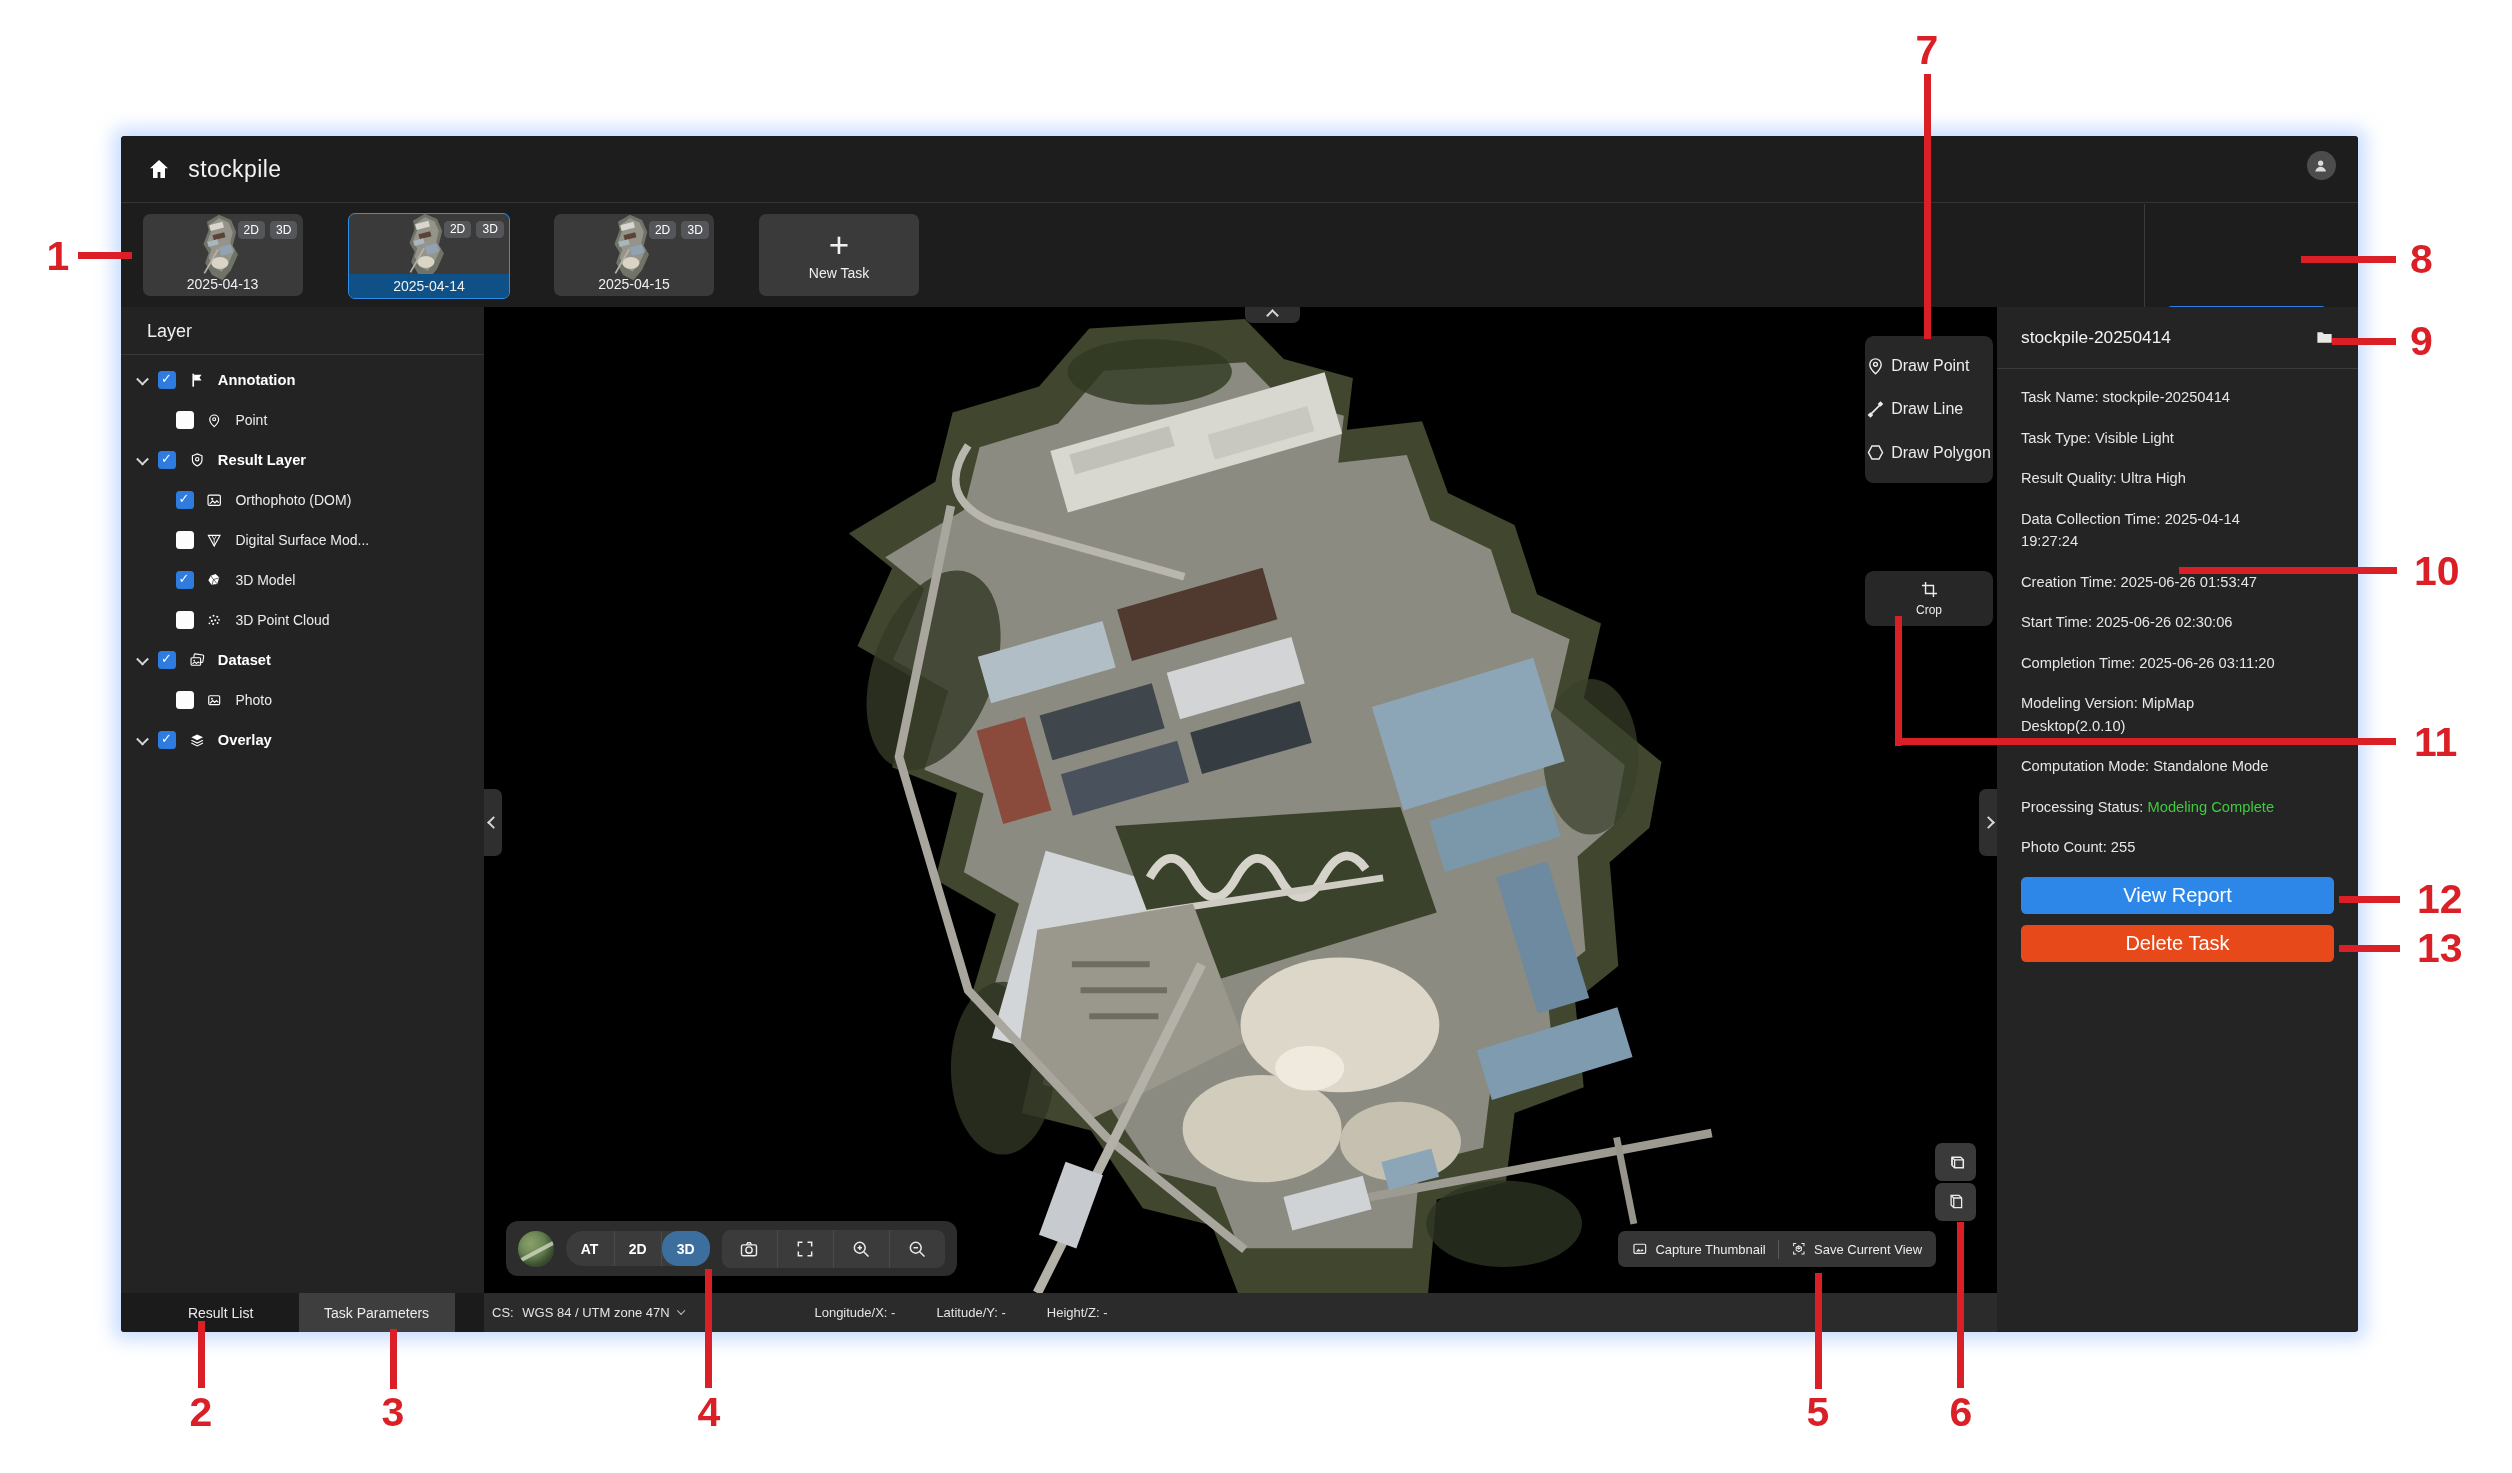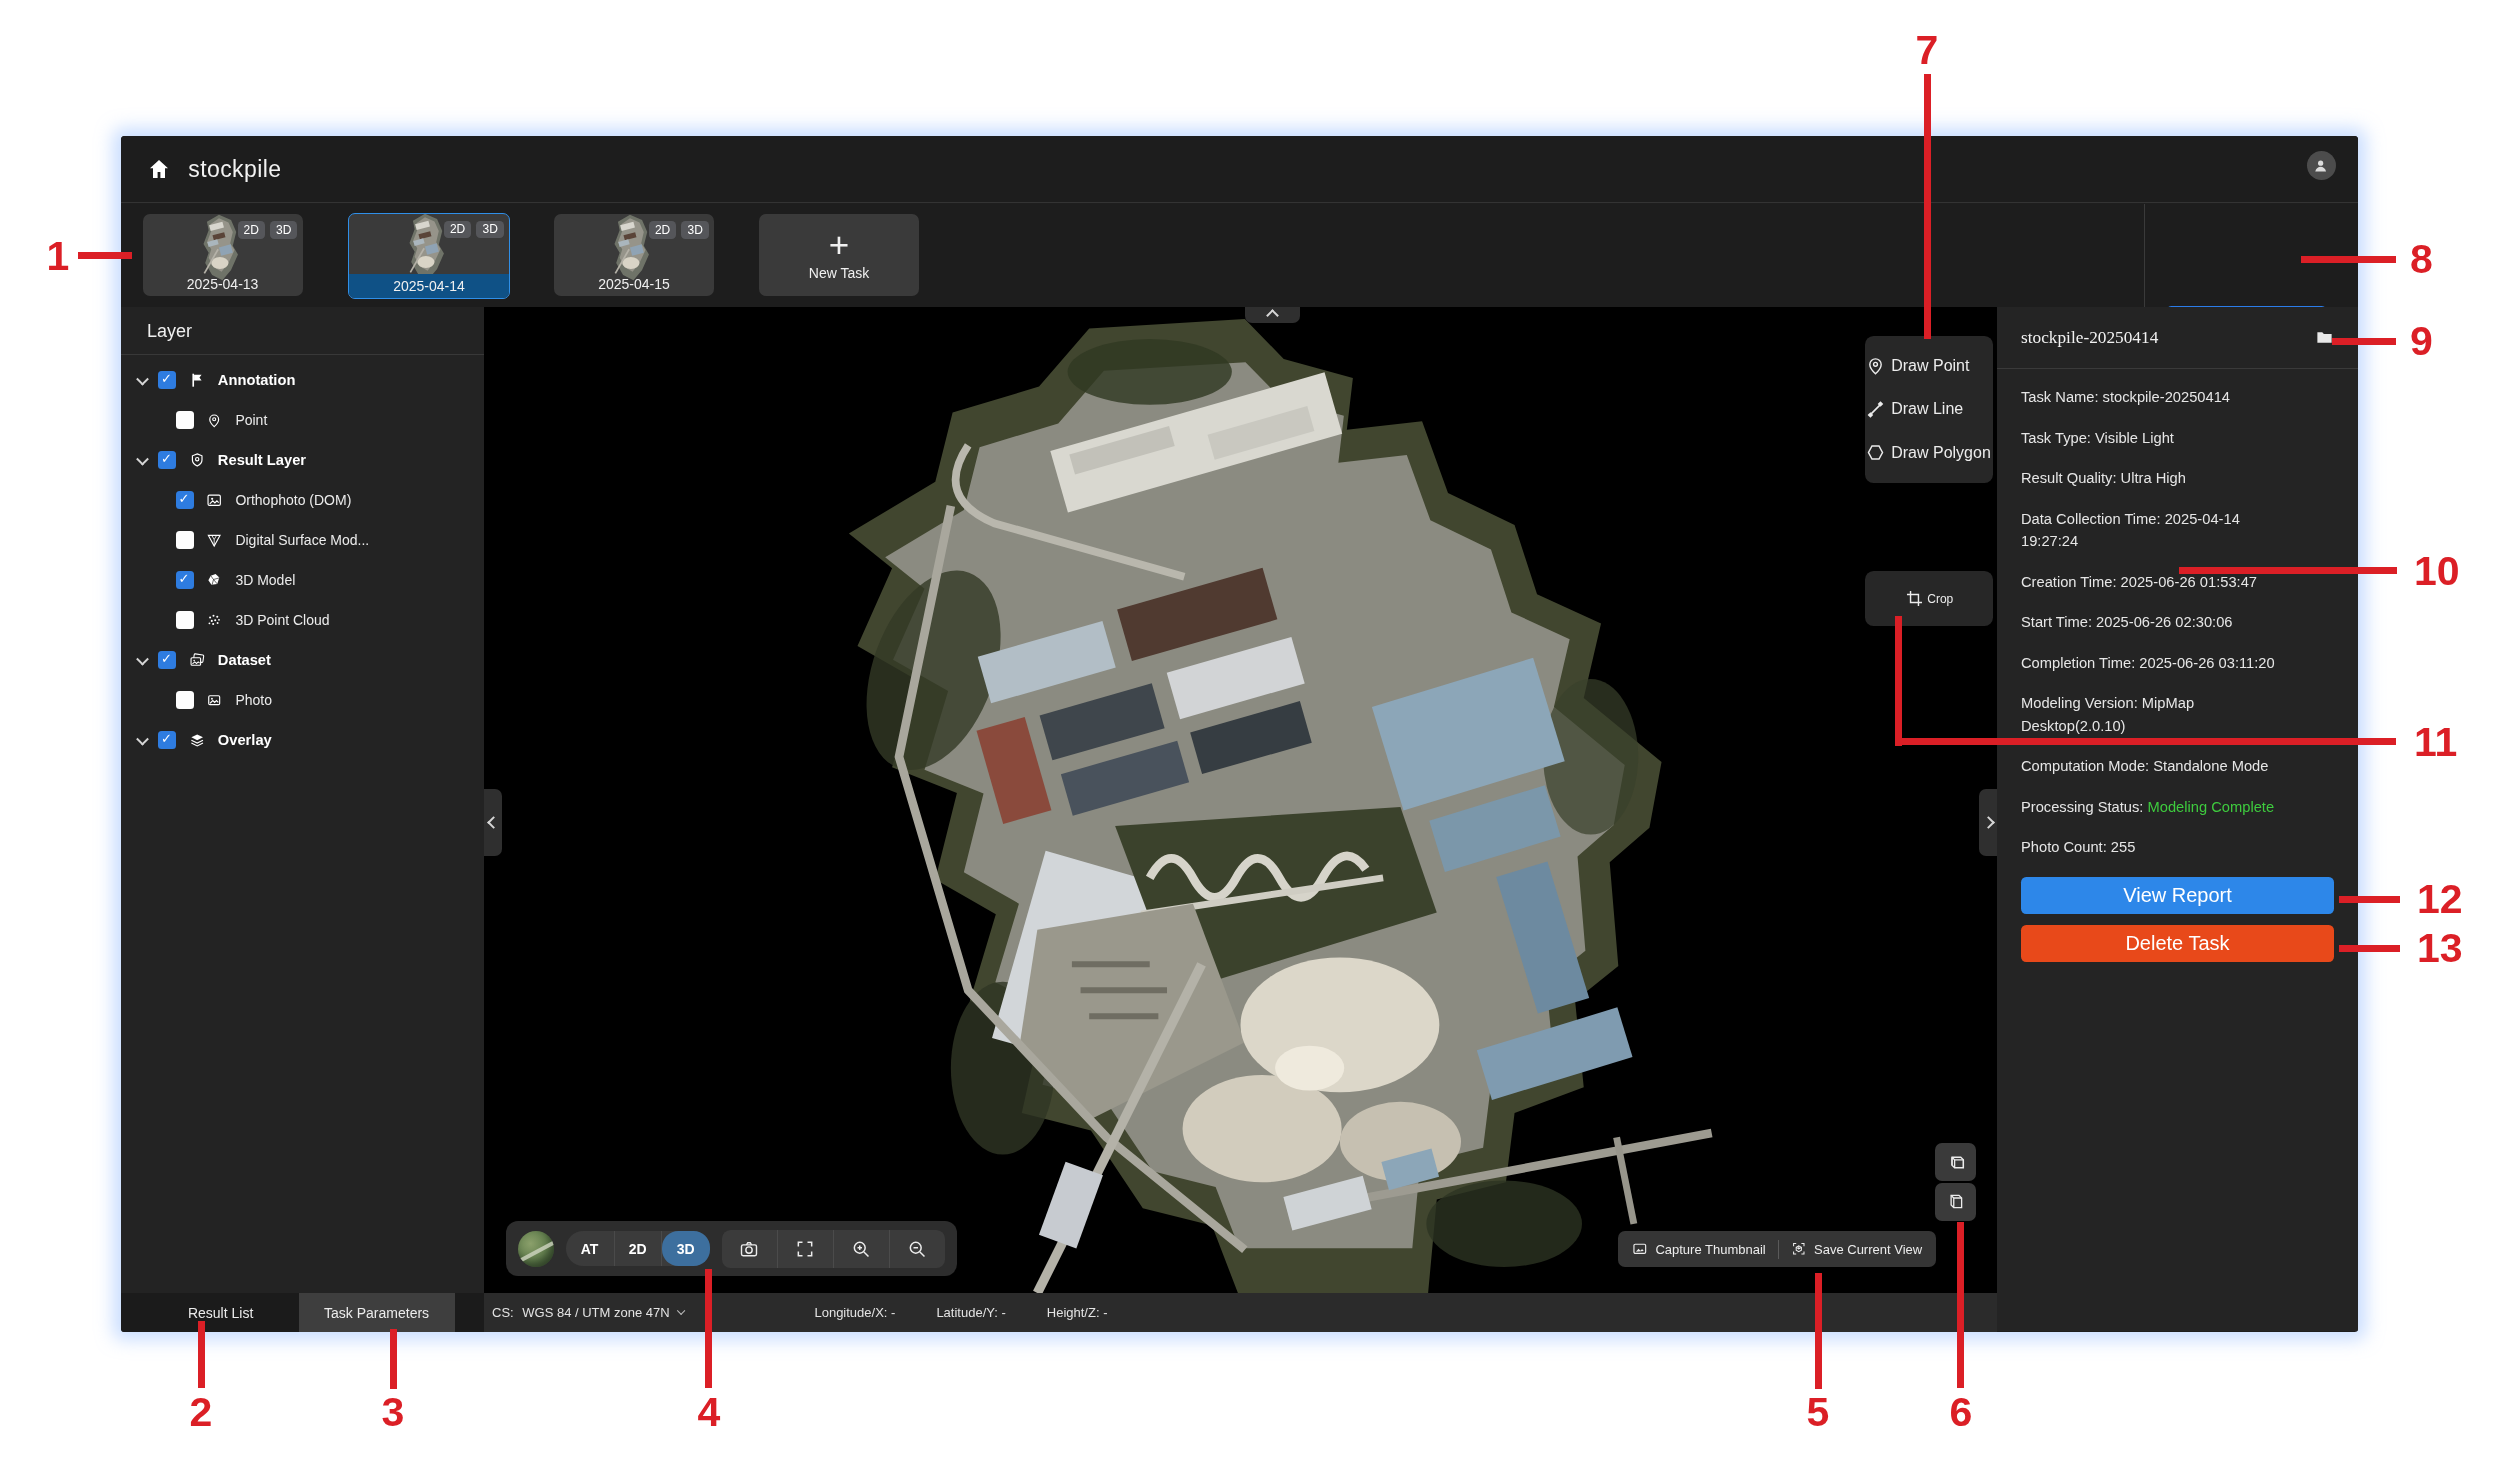--- a/index.html
+++ b/index.html
@@ -65,21 +65,21 @@
   .ortho{position:absolute;left:0;top:0;width:1513px;height:986px;}
   .handle{position:absolute;background:#2f2f2f;display:flex;align-items:center;justify-content:center;}
   .handle.top{left:761px;top:0;width:55px;height:16.4px;border-radius:0 0 7px 7px;}
   .handle.hleft{left:0;top:482px;width:18px;height:67px;border-radius:0 7px 7px 0;}
   .handle.hright{right:0;top:482px;width:18px;height:67px;border-radius:7px 0 0 7px;}
 
   .drawpanel{position:absolute;left:1381px;top:28.5px;width:128px;background:rgba(41,41,41,.96);
              border-radius:8.6px;padding:8.6px 0;display:flex;flex-direction:column;}
   .dtool{display:flex;flex-direction:row;align-items:center;gap:5.2px;padding:11.2px 0;color:#ececec;font-size:16px;}
   .croppanel{position:absolute;left:1381px;top:264px;width:128px;height:55px;background:rgba(41,41,41,.96);
-             border-radius:8.6px;display:flex;flex-direction:row;align-items:center;justify-content:center;gap:3.5px;
+             border-radius:8.6px;display:flex;flex-direction:column;align-items:center;justify-content:center;gap:3.5px;
              color:#ececec;font-size:12px;}
 
   .toolbar{position:absolute;left:21.6px;top:914px;height:55px;background:#2d2d2d;border-radius:12px;
            display:flex;align-items:center;padding:0 12px;gap:12px;}
   .mthumb{width:36px;height:36px;border-radius:50%;flex:none;
           background:radial-gradient(circle at 35% 35%, #8ba06b, #5d7a4a 55%, #44603a 90%);
           box-shadow:inset -3.5px -5.2px 7px rgba(0,0,0,.35);position:relative;overflow:hidden;}
   .mthumb::after{content:"";position:absolute;left:-3.5px;top:17.3px;width:52px;height:3.5px;background:#cfd6c2;
           transform:rotate(-28deg);opacity:.8;}
   .modes{display:flex;background:#3b3b3b;border-radius:17.3px;height:35px;align-items:center;}
@@ -94,21 +94,21 @@
   .capturebar{position:absolute;left:1134px;top:924px;height:36px;background:rgba(58,58,58,.92);
               border-radius:7px;display:flex;align-items:center;padding:0 14px;gap:12px;color:#ececec;font-size:13px;}
   .capitem{display:flex;align-items:center;gap:7.8px;}
   .capdiv{width:0.9px;height:19px;background:#5a5a5a;}
   .cubebtns{position:absolute;left:1451px;top:836px;display:flex;flex-direction:column;gap:1.7px;}
   .cubebtn{width:41px;height:38px;background:#3a3a3a;border-radius:7px;display:flex;align-items:center;justify-content:center;}
 
   
   .rightpanel{position:absolute;left:1876px;top:171px;width:361px;height:1024px;background:#242424;box-sizing:border-box;}
   .rp-head{height:61px;display:flex;align-items:center;padding:0 24px;justify-content:space-between;
-           border-bottom:0.9px solid #3a3a3a;font-family:Liberation Serif, serif;}
+           border-bottom:0.9px solid #3a3a3a;}
   .rp-title{color:#f2f2f2;font-size:17.3px;}
   .rp-body{padding:17.3px 24px 0 24px;}
   .drow{white-space:pre-line;color:#e6e6e6;font-size:14.7px;line-height:22.5px;margin-bottom:18px;}
   .statusrow{color:#e6e6e6;font-size:14.7px;line-height:22.5px;margin-bottom:18px;}
   .statusrow .green{color:#3ecb3e;}
   .rbtn{width:100%;height:37px;border:none;border-radius:5.2px;color:#fff;font-size:20px;
         display:flex;align-items:center;justify-content:center;font-family:inherit;}
   .rbtn.view{background:#2d87e9;margin-top:5.2px;}
   .rbtn.del{background:#e8491a;margin-top:11.2px;}
 

